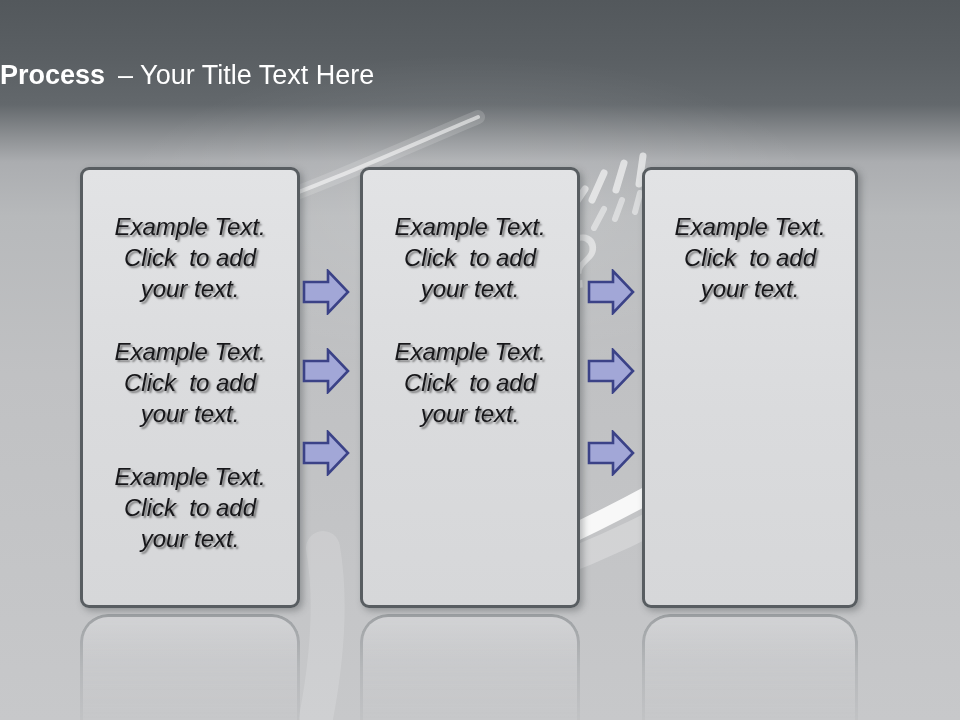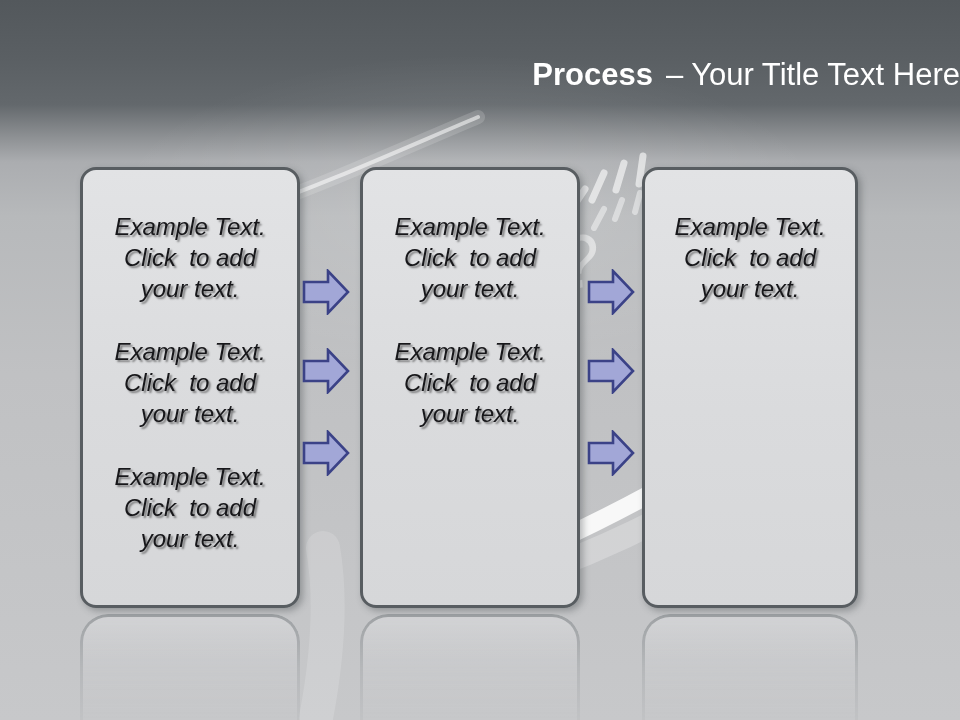--- a/index.html
+++ b/index.html
@@ -6,28 +6,28 @@
   .slide{
     position:relative;width:960px;height:720px;overflow:hidden;
     font-family:"Liberation Sans",sans-serif;
     background:
       radial-gradient(ellipse 520px 230px at 470px 215px, rgba(255,255,255,0.16), rgba(255,255,255,0) 70%),
       linear-gradient(180deg,#53585c 0%,#5a5f63 8%,#63686c 14.5%,#8d9093 19%,#abadb0 22.5%,#b7b9bb 30%,#c0c1c3 52%,#c7c8ca 100%);
   }
   .watermark{position:absolute;left:0;top:0;z-index:1;}
   .slide-title{
     position:absolute;top:50px;left:0;right:0;z-index:4;
-    text-align:right;color:#ffffff;font-size:31px;line-height:50px;
+    text-align:left;color:#ffffff;font-size:27px;line-height:50px;
   }
   .slide-title .bold{font-weight:bold;}
   .slide-title .rest{margin-left:13px;font-weight:normal;}
   .process-box{
     position:absolute;top:167px;width:220px;height:441px;box-sizing:border-box;
     background:linear-gradient(180deg,#e2e3e5 0%,#dadbdd 55%,#d6d7d9 100%);
-    border:3px solid #585d61;border-radius:16px;
+    border:3px solid #585d61;border-radius:9px;
     box-shadow:3px 3px 7px rgba(50,54,58,0.35);
     display:flex;flex-direction:column;align-items:center;
     padding-top:41px;gap:32px;z-index:3;
   }
   #box-1{left:80px;} #box-2{left:360px;} #box-3{left:642px;width:216px;}
   .placeholder-paragraph{
     font-style:italic;font-size:24px;line-height:31px;color:#17171a;
     text-align:center;text-shadow:2px 2px 2px rgba(0,0,0,0.45);cursor:text;
   }
   .line{display:block;white-space:pre;}

